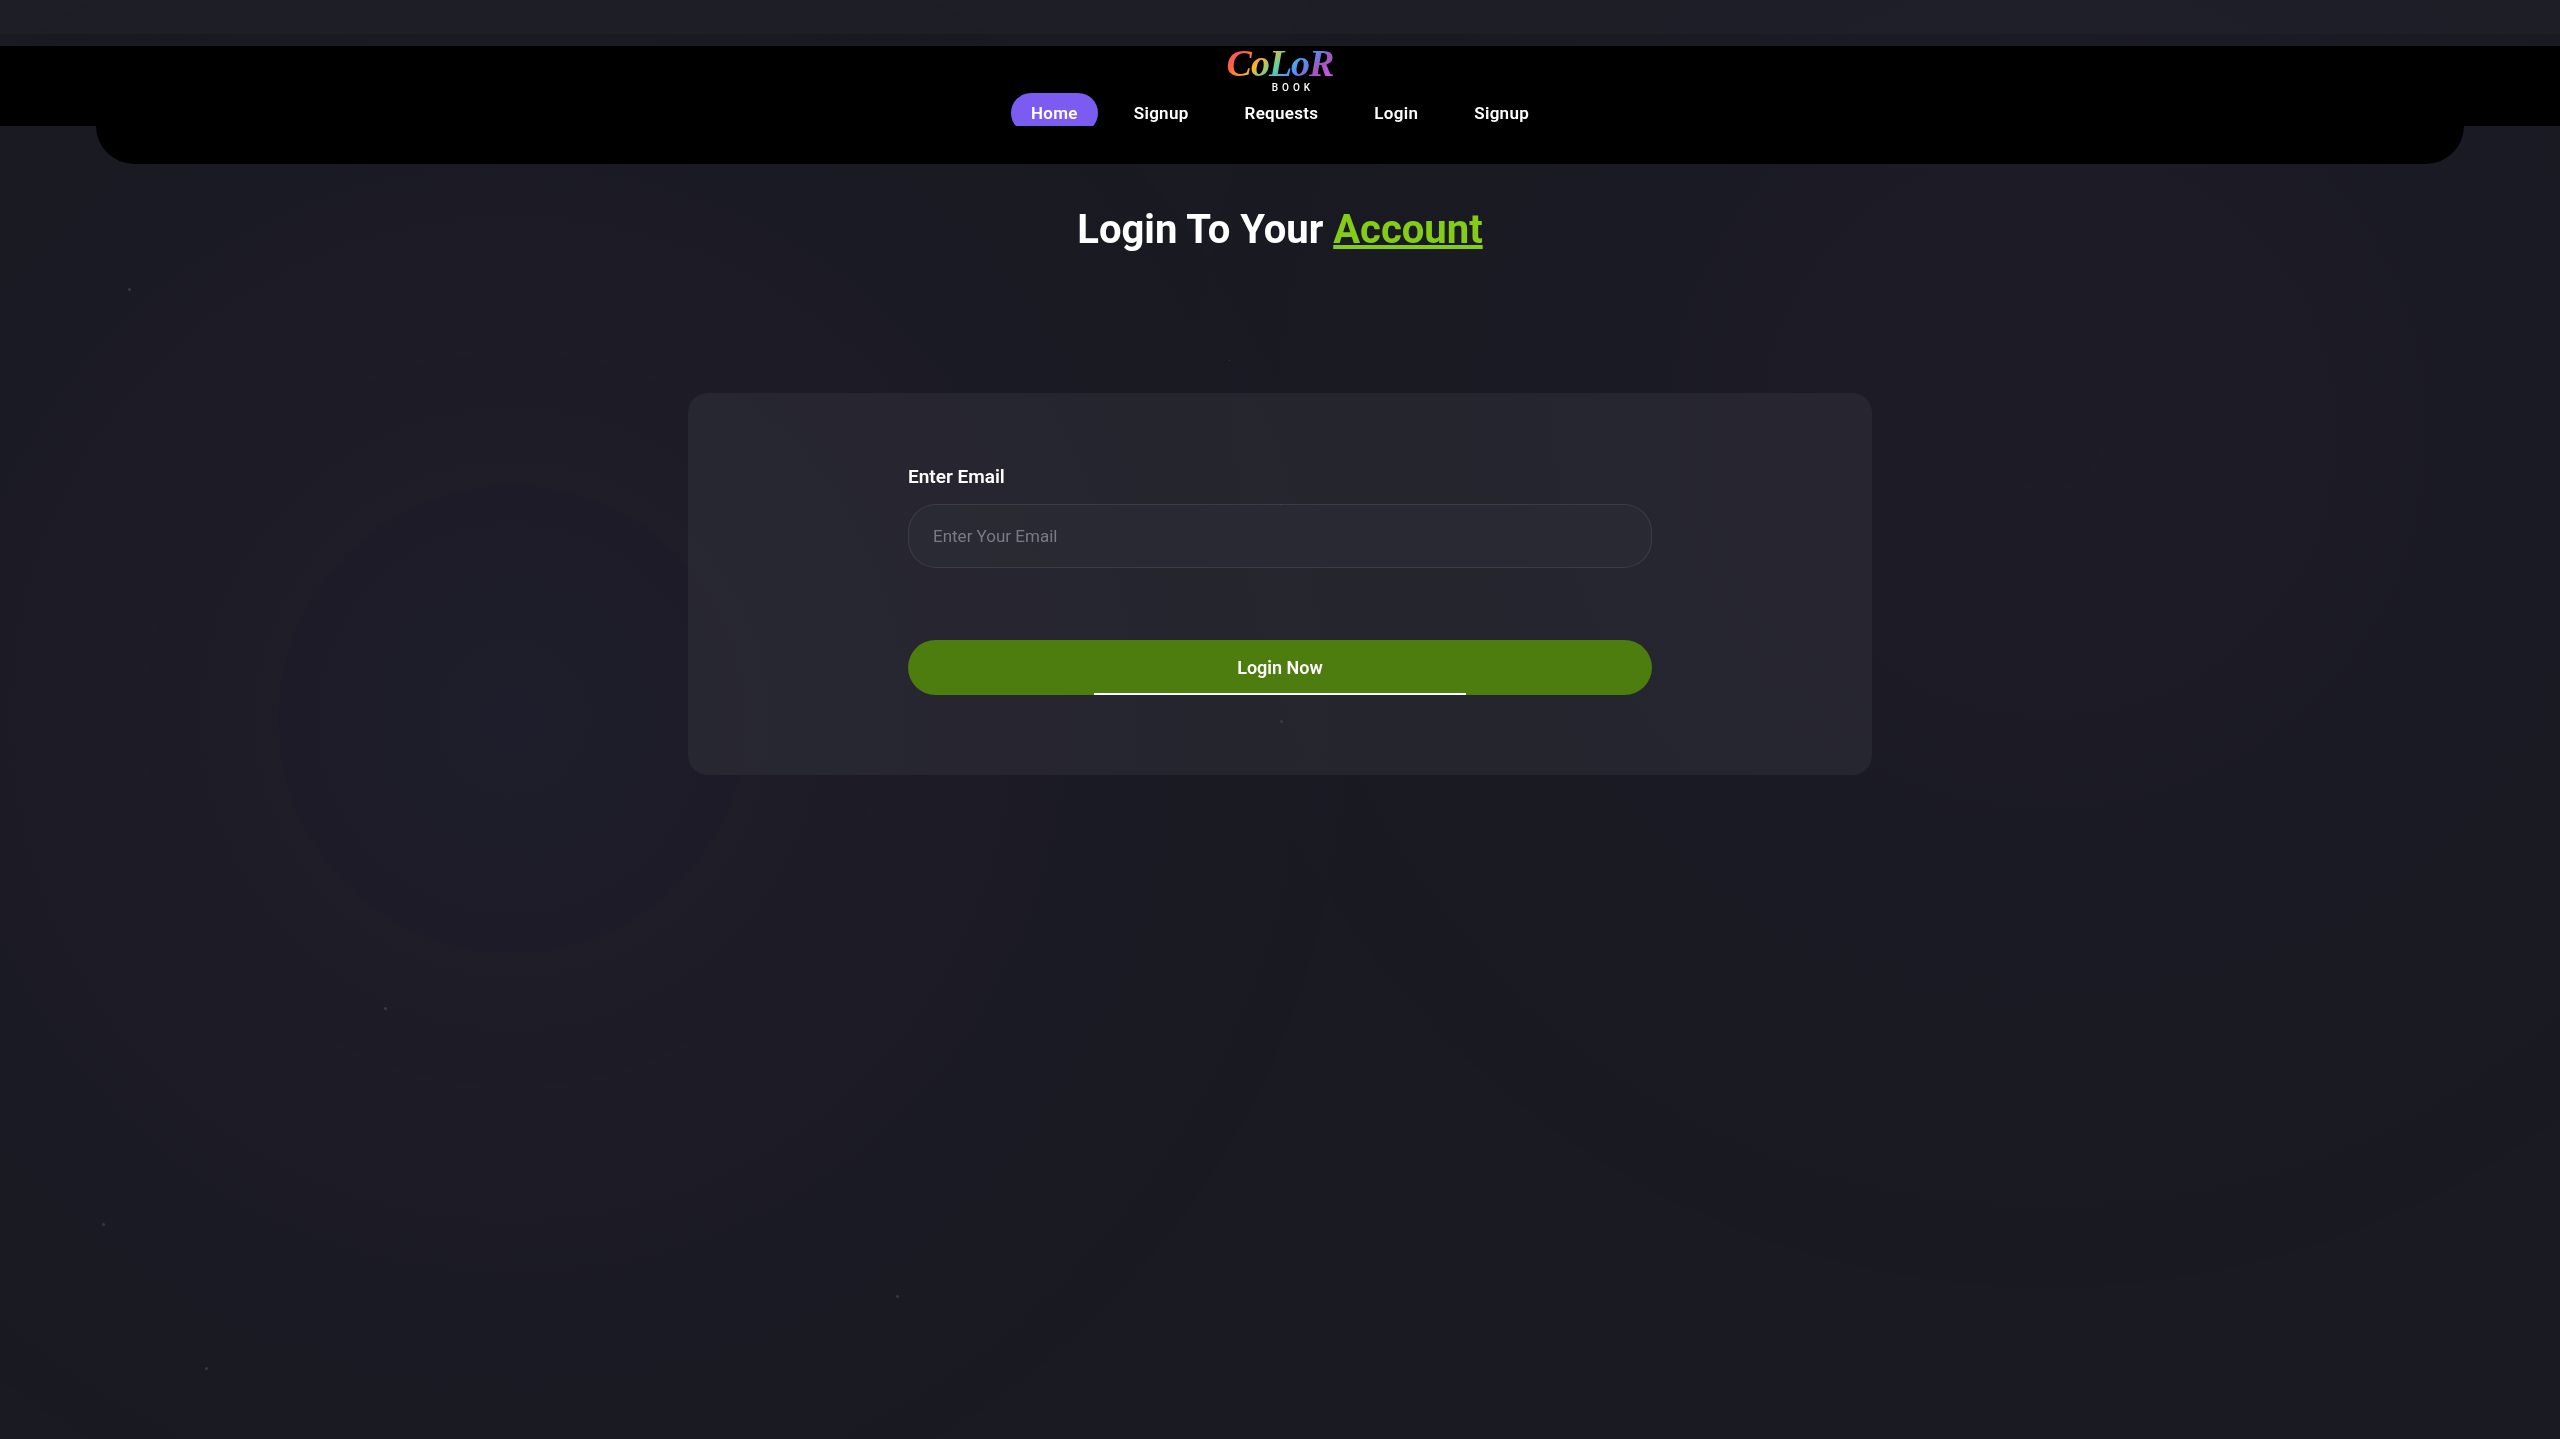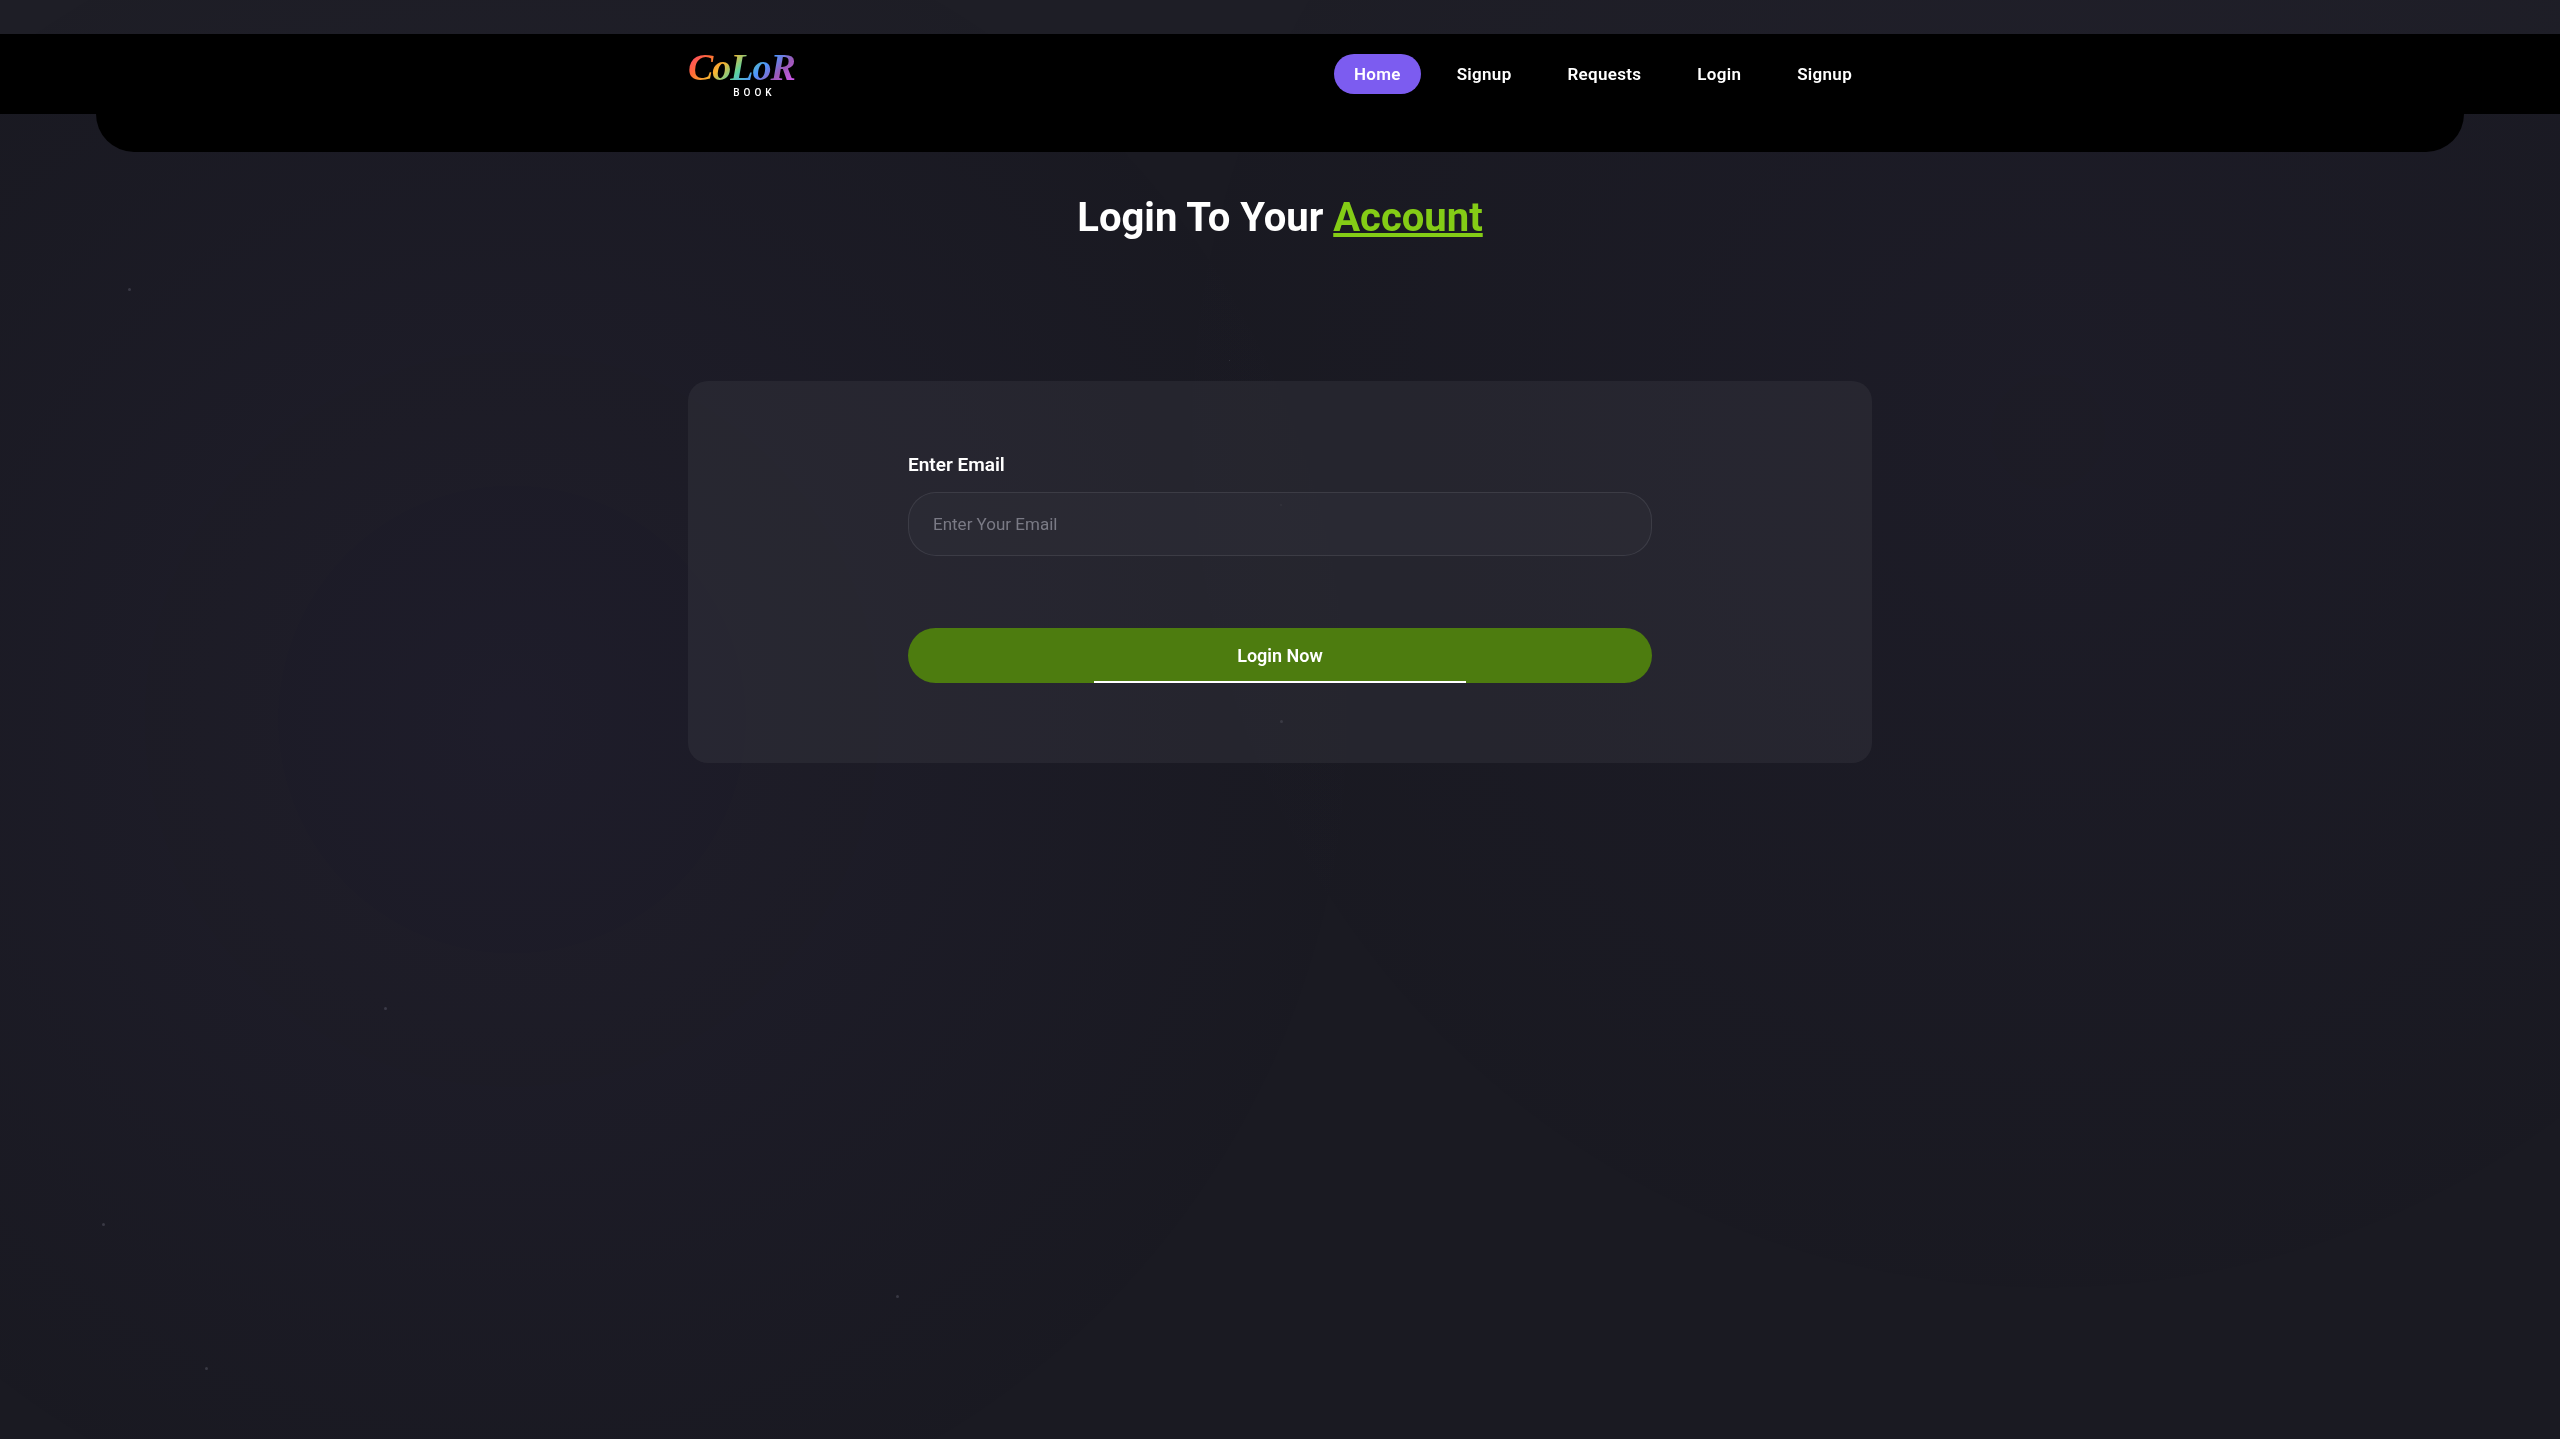--- a/index.html
+++ b/index.html
@@ -37,26 +37,27 @@
 
     .navbar {
       background: #000000;
       height: 80px;
       position: relative;
       z-index: 10;
     }
 
     .navbar-inner {
       max-width: 1280px;
-      margin: 0 auto;
+      margin: 12px auto;
       padding: 0 48px;
       height: 100%;
       display: flex;
       align-items: center;
       justify-content: space-between;
+      flex-direction: column;
     }
 
     .navbar-rounded-bottom {
       position: absolute;
       bottom: -38px;
       left: 96px;
       right: 96px;
       height: 38px;
       background: #000000;
       border-radius: 0 0 38px 38px;

